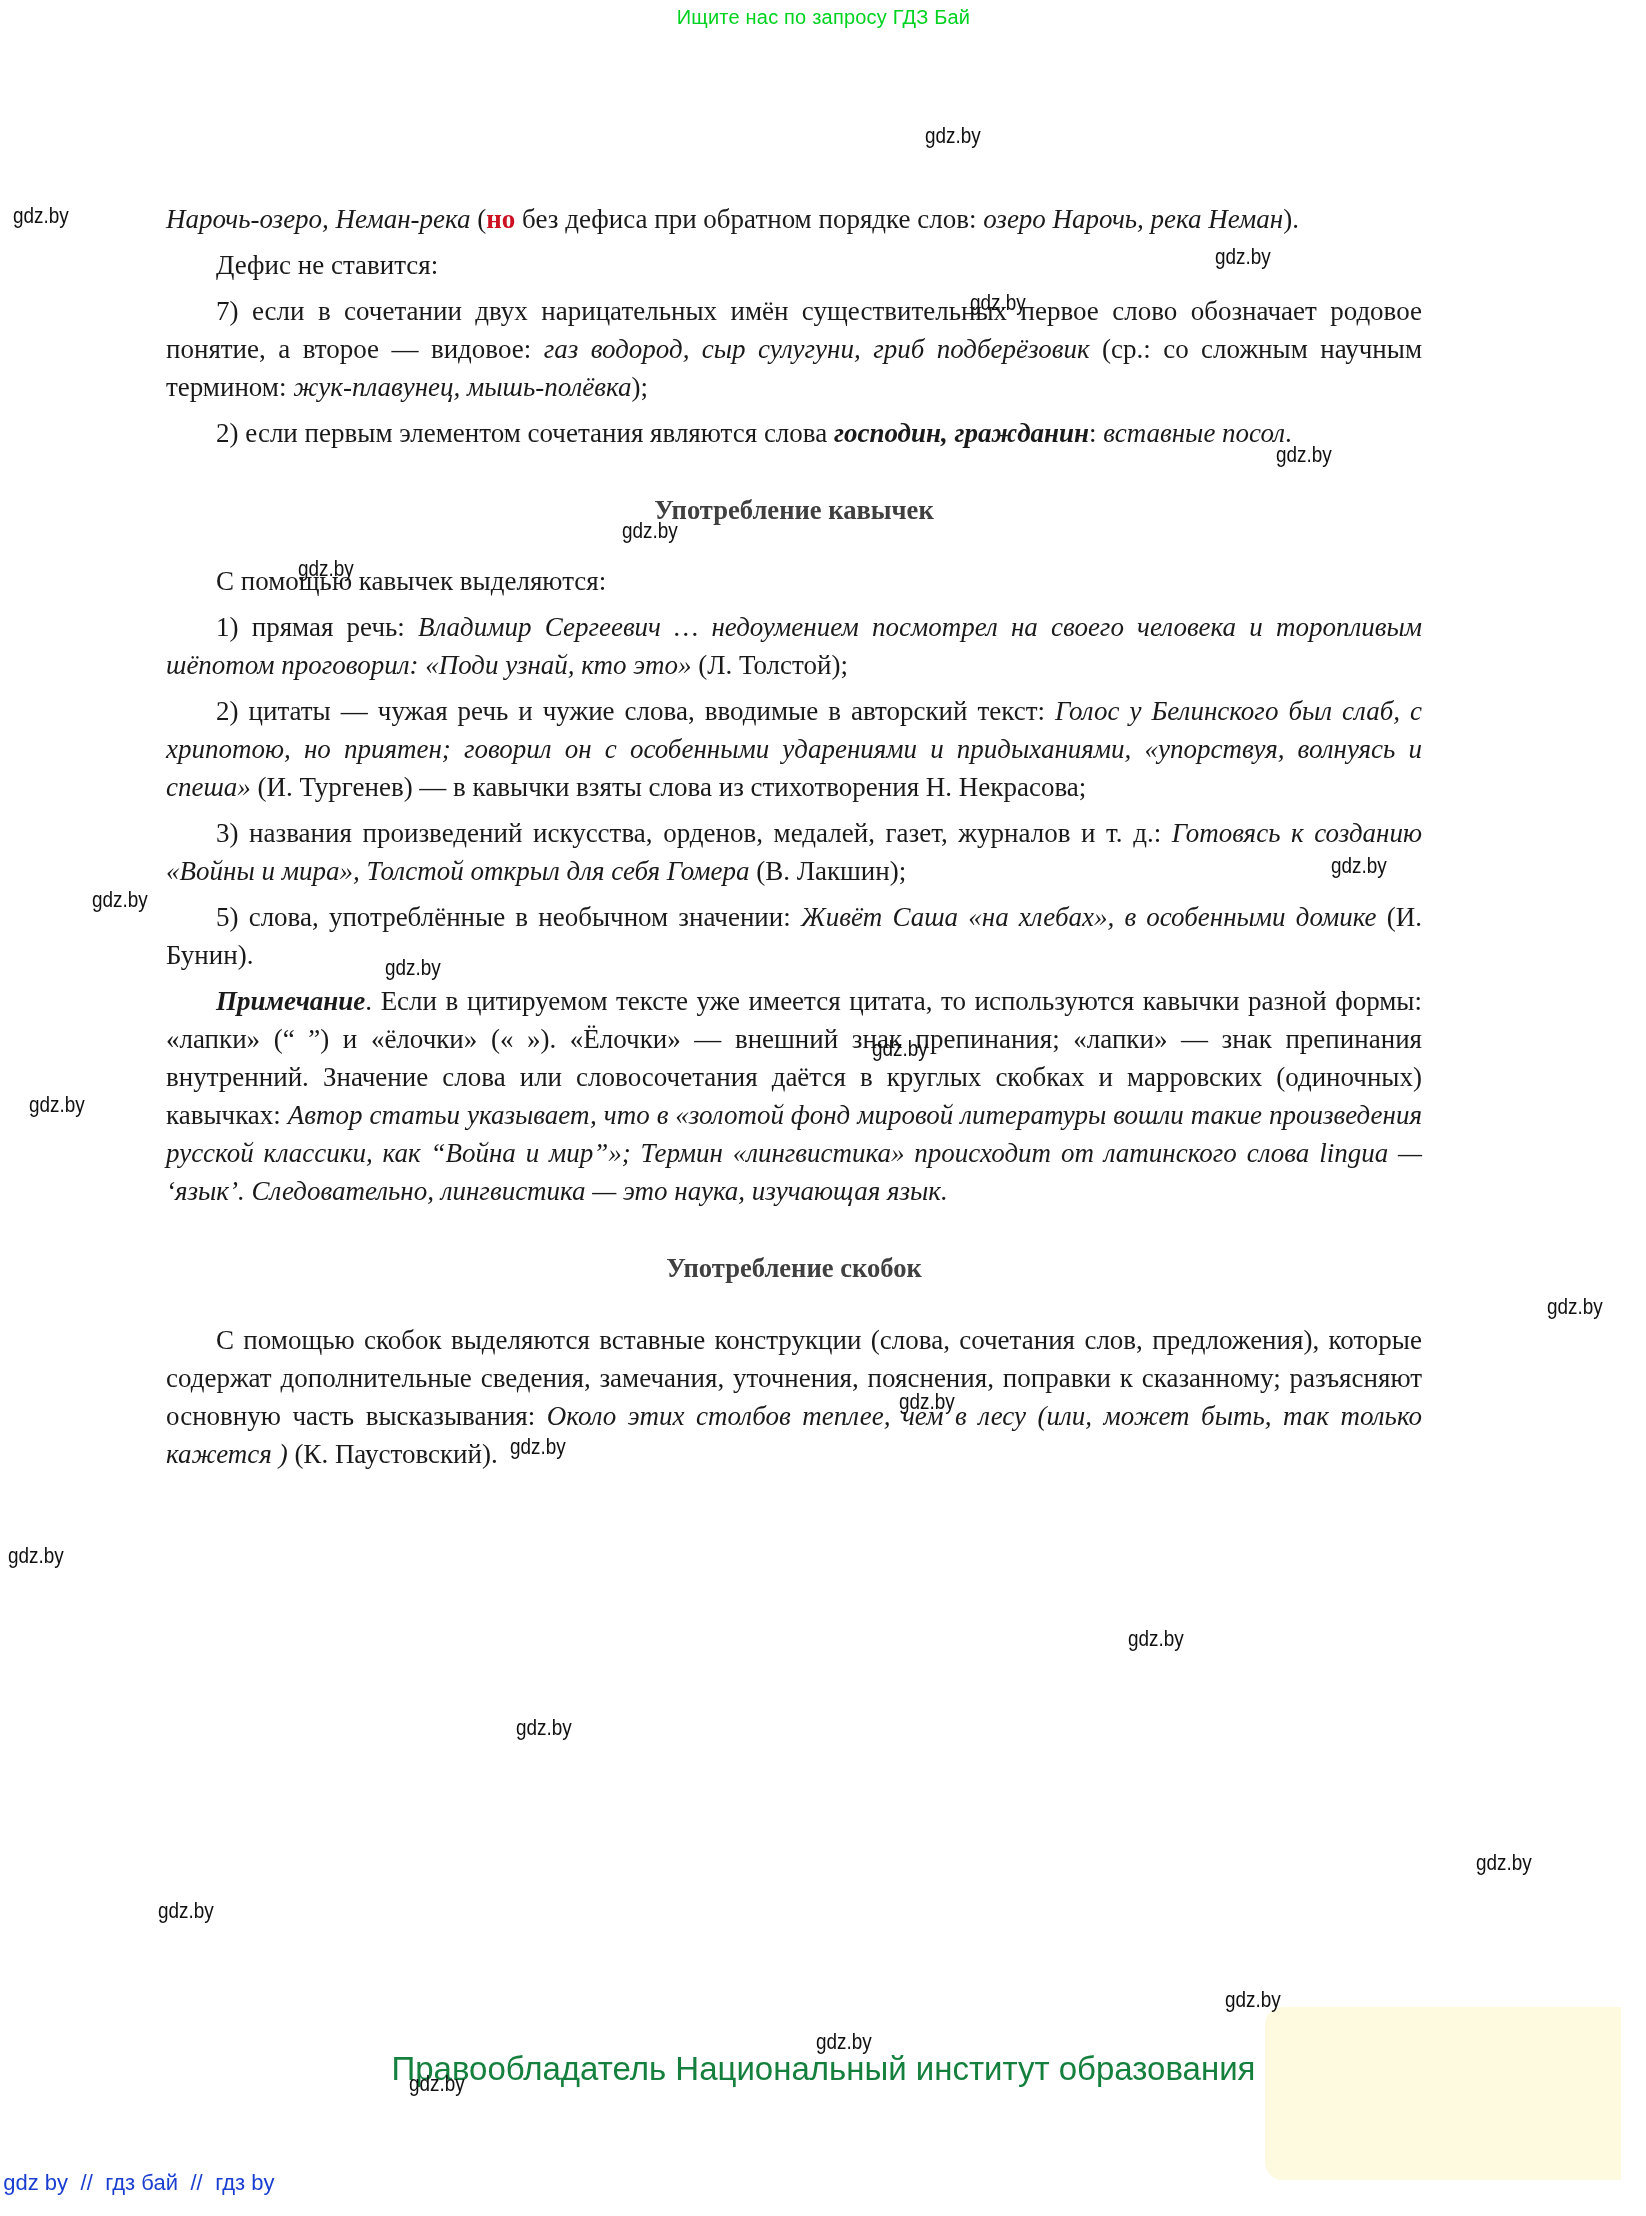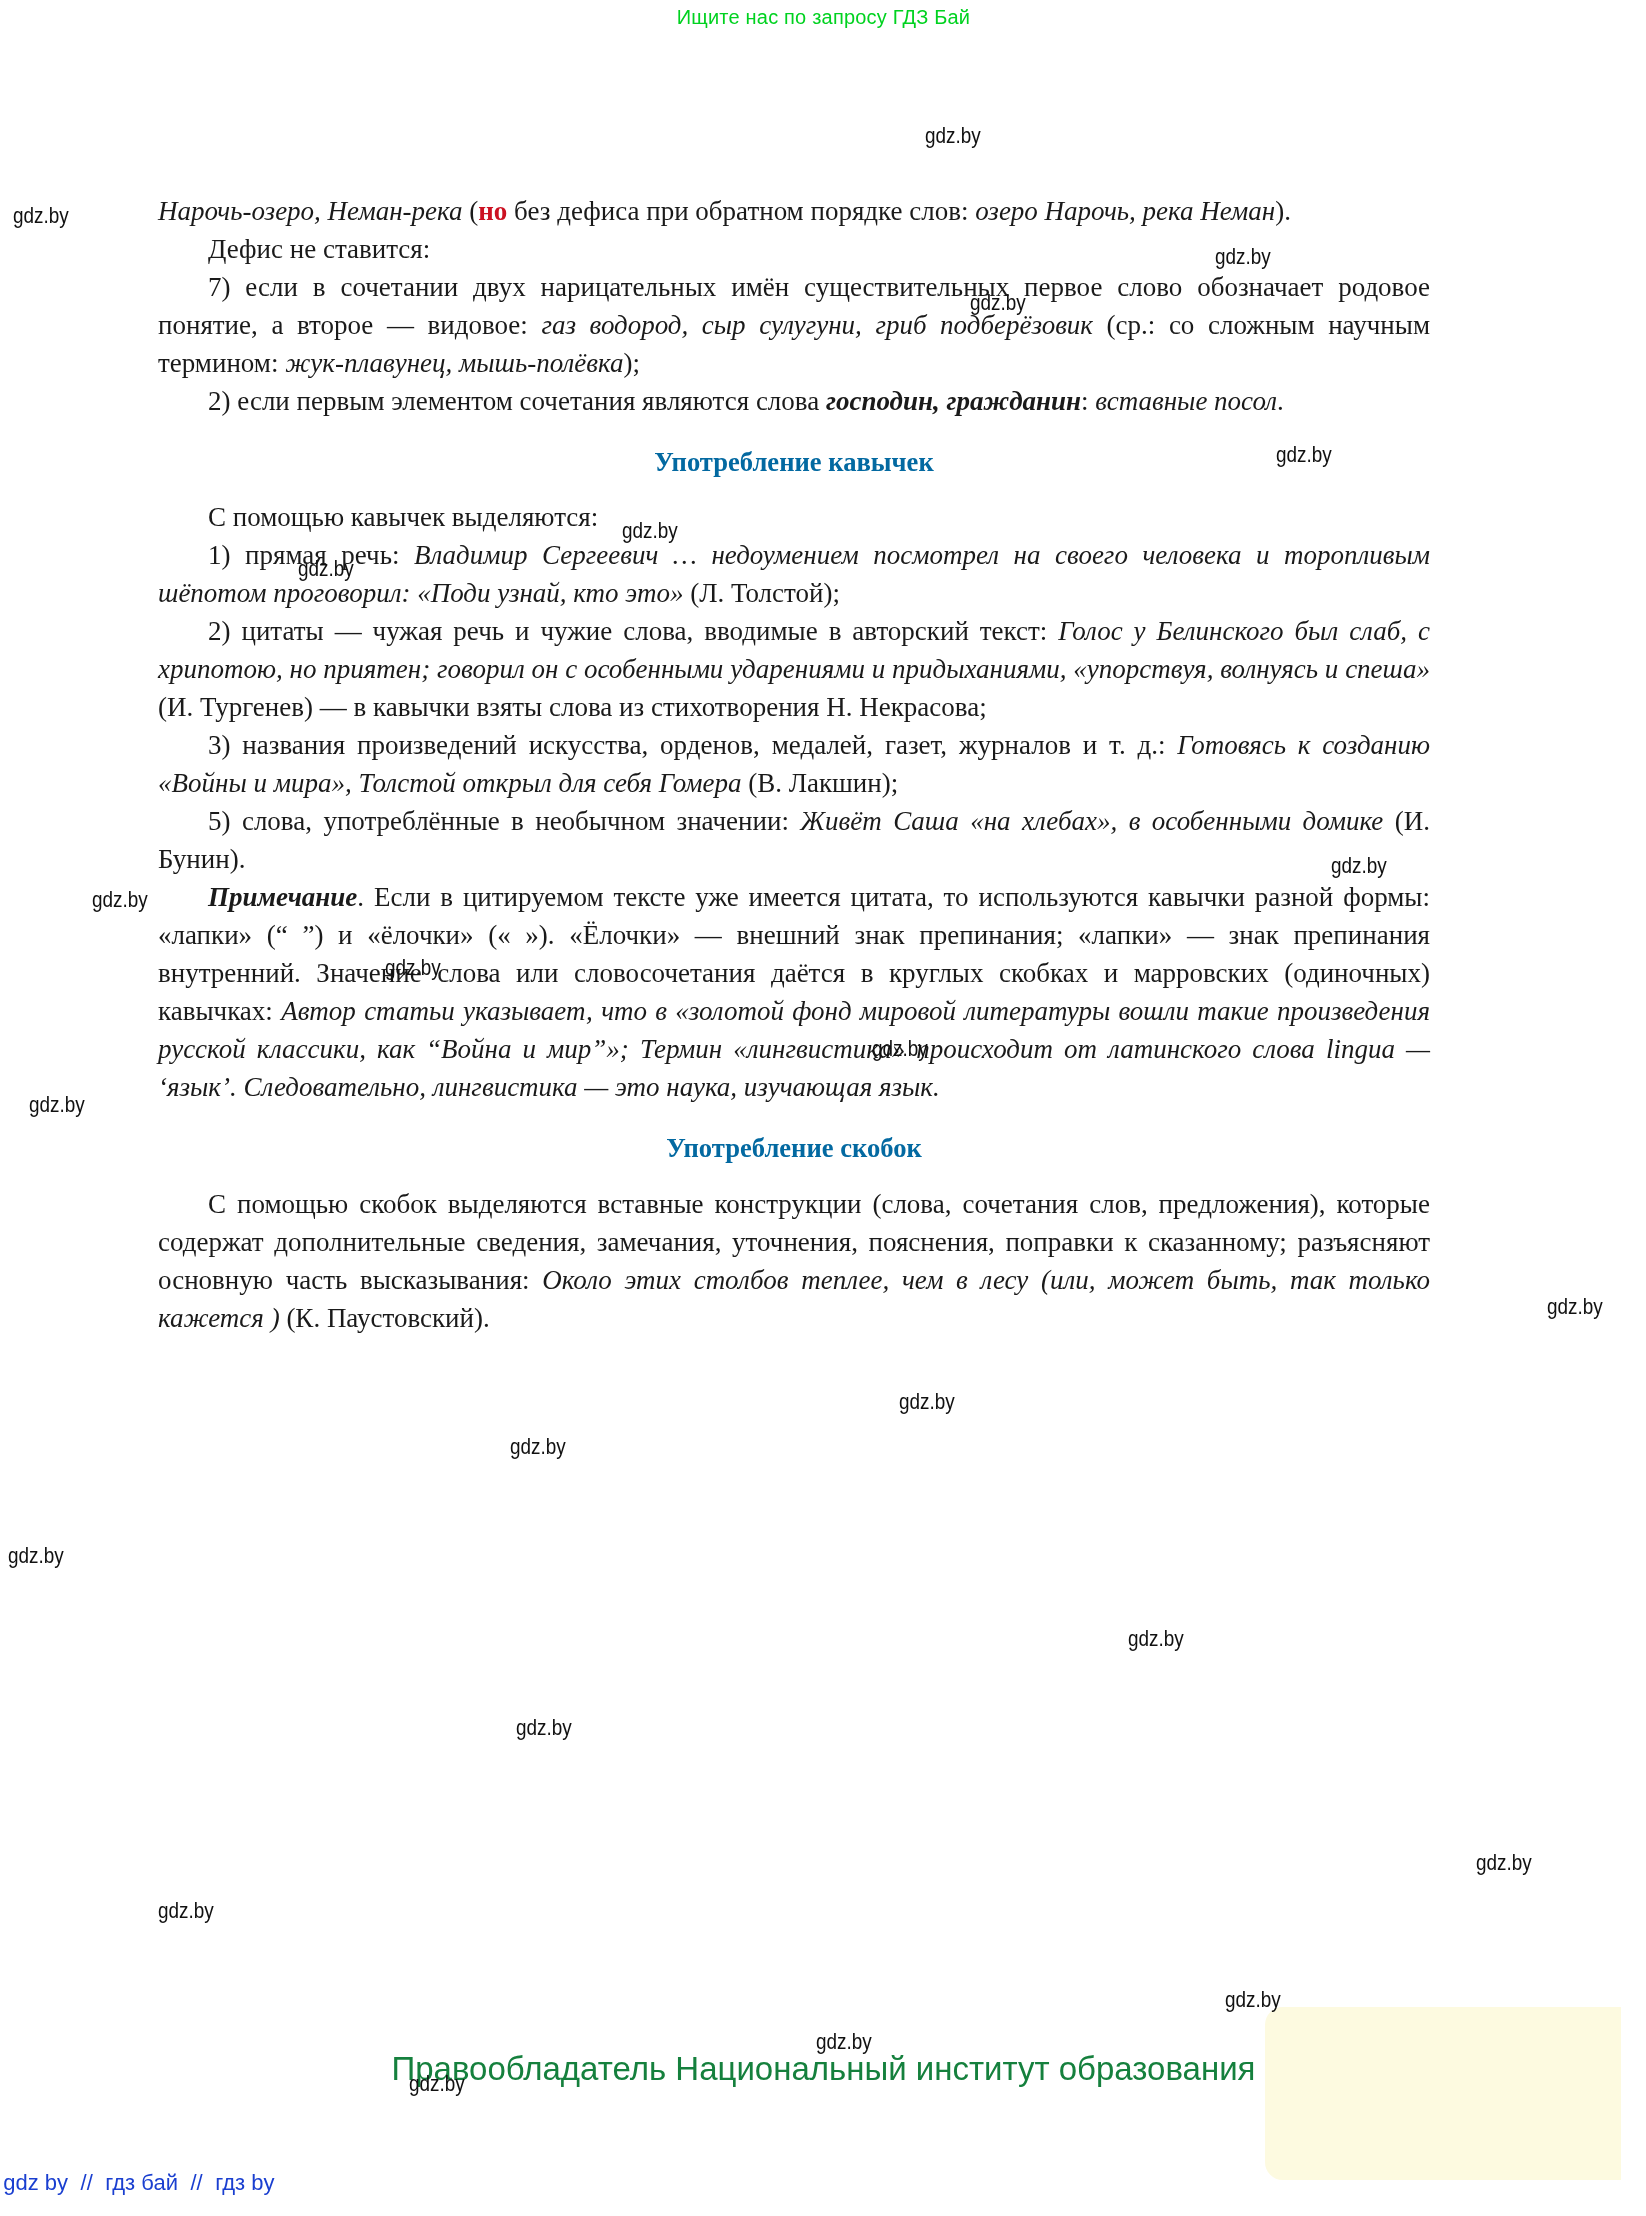--- a/index.html
+++ b/index.html
@@ -38,35 +38,35 @@
     position: absolute;
     left: 158px;
     top: 192px;
     width: 1272px;
     font-size: 27px;
     line-height: 38px;
     text-align: justify;
     text-justify: inter-word;
   }
   #content p {
-    margin: 0;
+    margin: 8px;
     padding: 0;
   }
   .indent { text-indent: 50px; }
   .noindent { text-indent: 0; }
   i, .it { font-style: italic; }
   .bi { font-style: italic; font-weight: bold; }
   .red { color: #cc1122; font-weight: bold; font-style: normal; }
 
   .section-head {
     text-align: center;
     font-family: "Liberation Serif", "DejaVu Serif", serif;
     font-weight: bold;
     font-size: 26.6px;
-    color: #0369a1;
+    color: #404040;
     text-indent: 0;
   }
   .sp-before-head { height: 22.6px; }
   .sp-after-head  { height: 17.7px; }
 
   
   .wm {
     position: absolute;
     font-family: "Liberation Sans", "DejaVu Sans", sans-serif;
     font-size: 22px;

